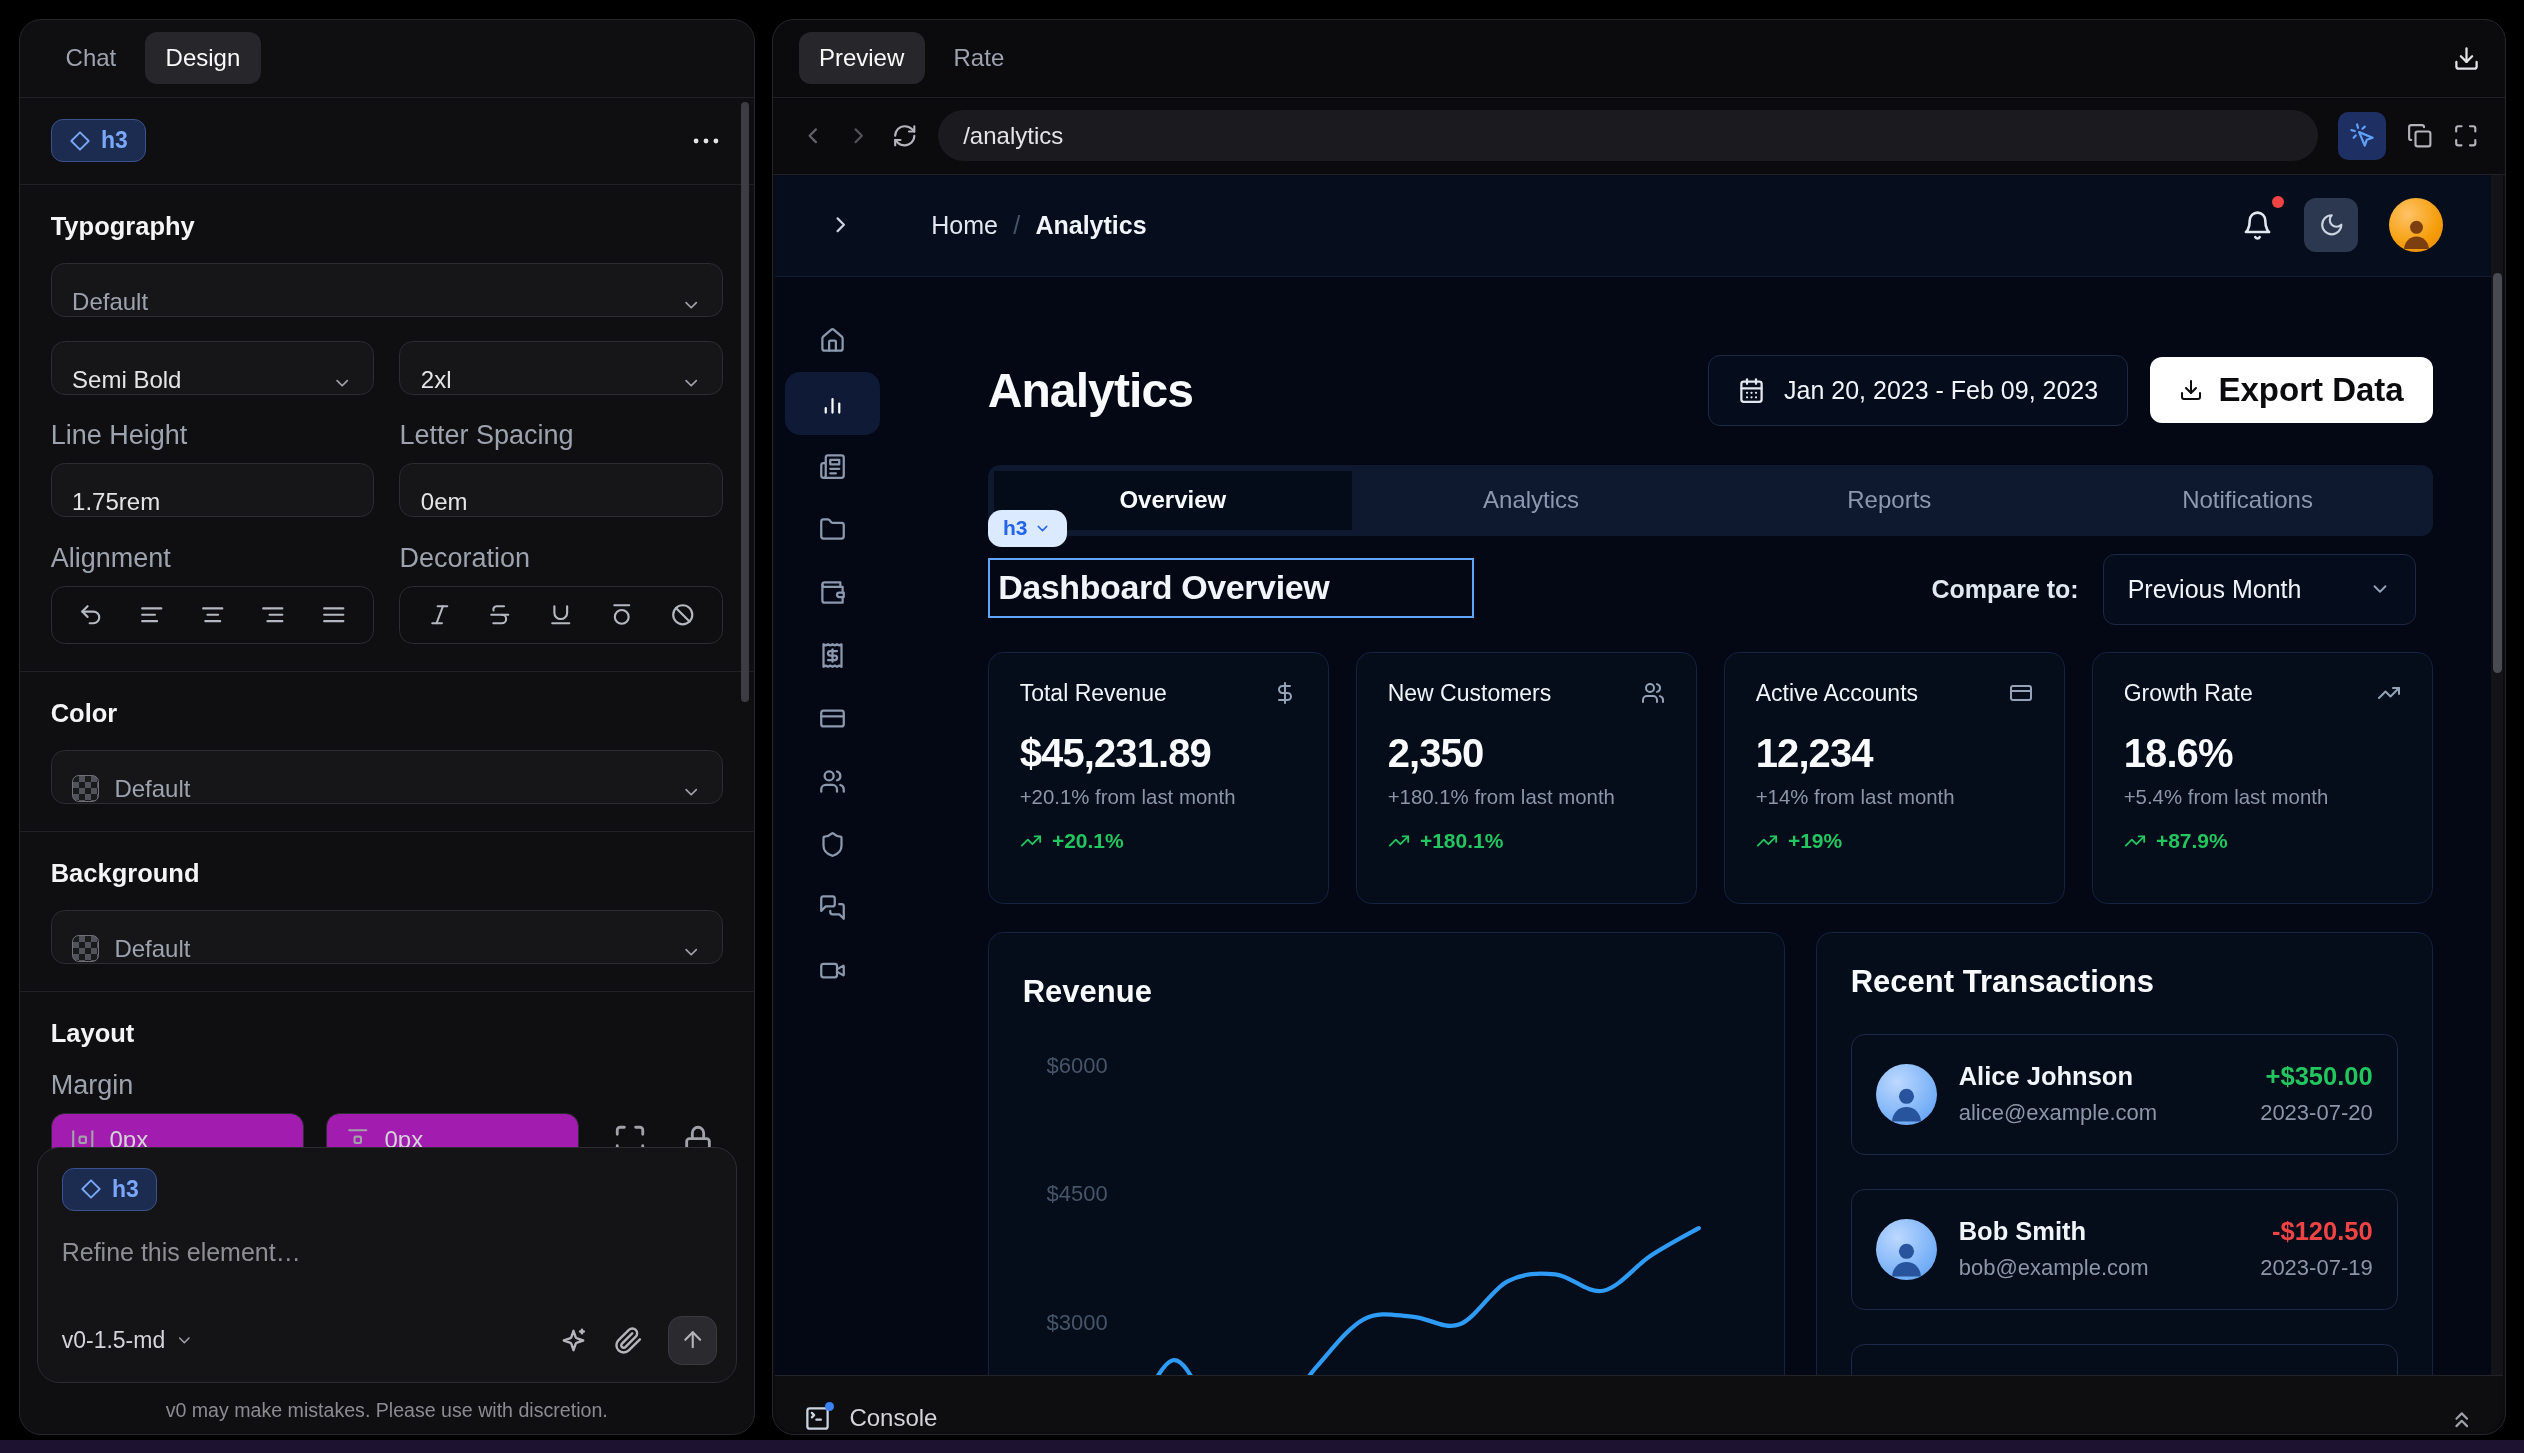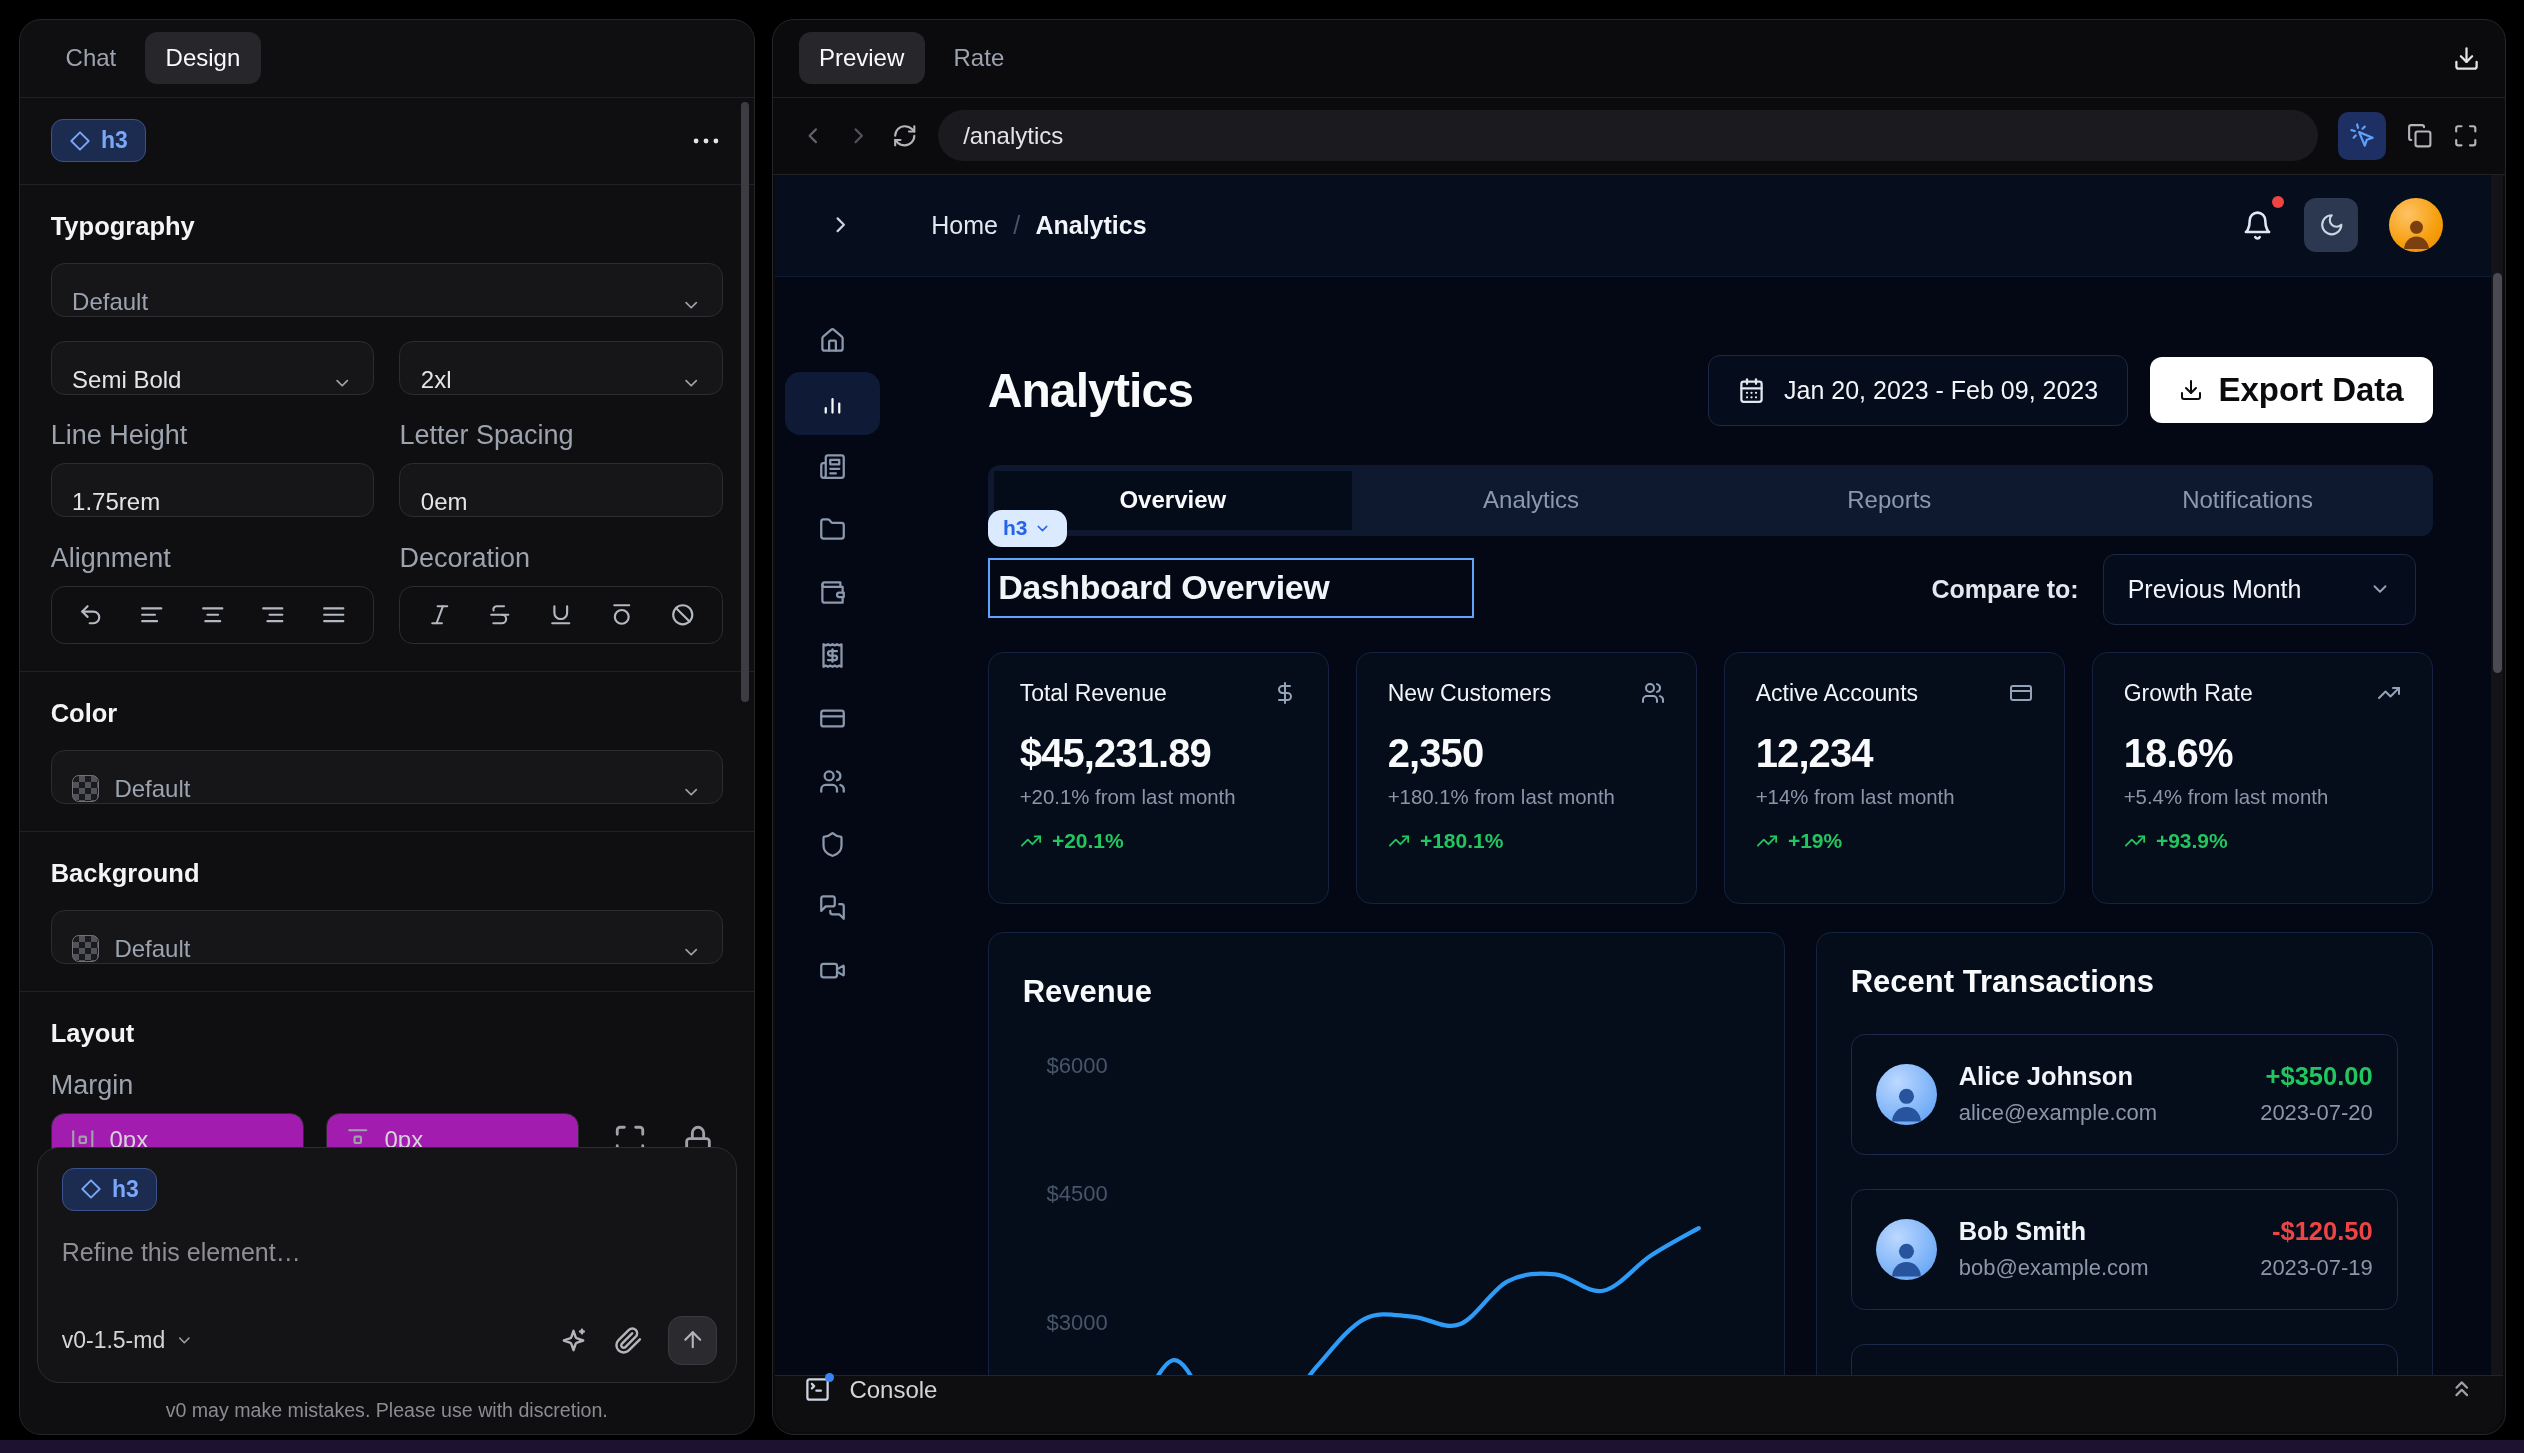--- a/index.html
+++ b/index.html
@@ -131,21 +131,21 @@
   .txn-avatar { width:61px; height:61px; border-radius:50%; background:radial-gradient(circle at 35% 30%, #bcd8ff, #74aef7 70%, #5a97ef); display:flex; align-items:flex-end; justify-content:center; overflow:hidden; color:#27549c; }
   .txn-avatar .icon { width:43px; height:43px; }
   .txn-avatar .icon svg { fill:currentColor; stroke:none; }
   .txn-info { margin-left:22px; }
   .txn-name { font-size:25.5px; font-weight:600; color:#f1f5f9; }
   .txn-email { font-size:22px; color:#8b97a9; margin-top:8.5px; }
   .txn-right { margin-left:auto; text-align:right; }
   .txn-amount { font-size:25.5px; font-weight:700; }
   .txn-date { font-size:22px; color:#8b97a9; margin-top:8.5px; }
 
-  .console-bar { position:absolute; left:1.7px; right:1.7px; bottom:1.7px; height:57px; background:#0e0e11; border-top:1.7px solid #232328; border-radius:0 0 20.4px 20.4px; display:flex; align-items:flex-start; padding:0 29px; z-index:10; }
+  .console-bar { position:absolute; left:1.7px; right:1.7px; bottom:1.7px; height:57px; background:#0e0e11; border-top:1.7px solid #232328; border-radius:0 0 20.4px 20.4px; display:flex; align-items:flex-end; padding:0 29px; z-index:10; }
   .console-ic-wrap { position:relative; width:27px; height:27px; color:#cbd5e1; }
   .console-dot { position:absolute; top:-3.4px; right:-3.4px; width:9.4px; height:9.4px; border-radius:50%; background:#3b82f6; }
   .console-label { font-size:24px; color:#d4d4d8; margin-left:18.7px; }
   .console-expand { margin-left:auto; width:25.5px; height:25.5px; color:#a1a1aa; }
 
   .bottom-strip { position:absolute; left:0; right:0; bottom:0; height:12.8px; background:#1d1230; }
 </style>
 </head>
 <body>
 
@@ -787,21 +787,21 @@
           </div>
           <div class="stat-value">18.6%</div>
           <div class="stat-sub">+5.4% from last month</div>
           <div class="stat-trend">
               <span class="icon">
                 <svg viewBox="0 0 24 24">
                   <polyline points="22 7 13.5 15.5 8.5 10.5 2 17"></polyline>
                   <polyline points="16 7 22 7 22 13"></polyline>
                 </svg>
               </span>
-              <span>+93.9%</span>
+              <span>+87.9%</span>
             </div>
         </div>
       </div>
 
       <div class="dc-bottom">
         <div class="panel-card revenue-card">
           <div class="card-title">Revenue</div>
           <span class="ytick t0">$6000</span>
           <span class="ytick t1">$4500</span>
           <span class="ytick t2">$3000</span>

